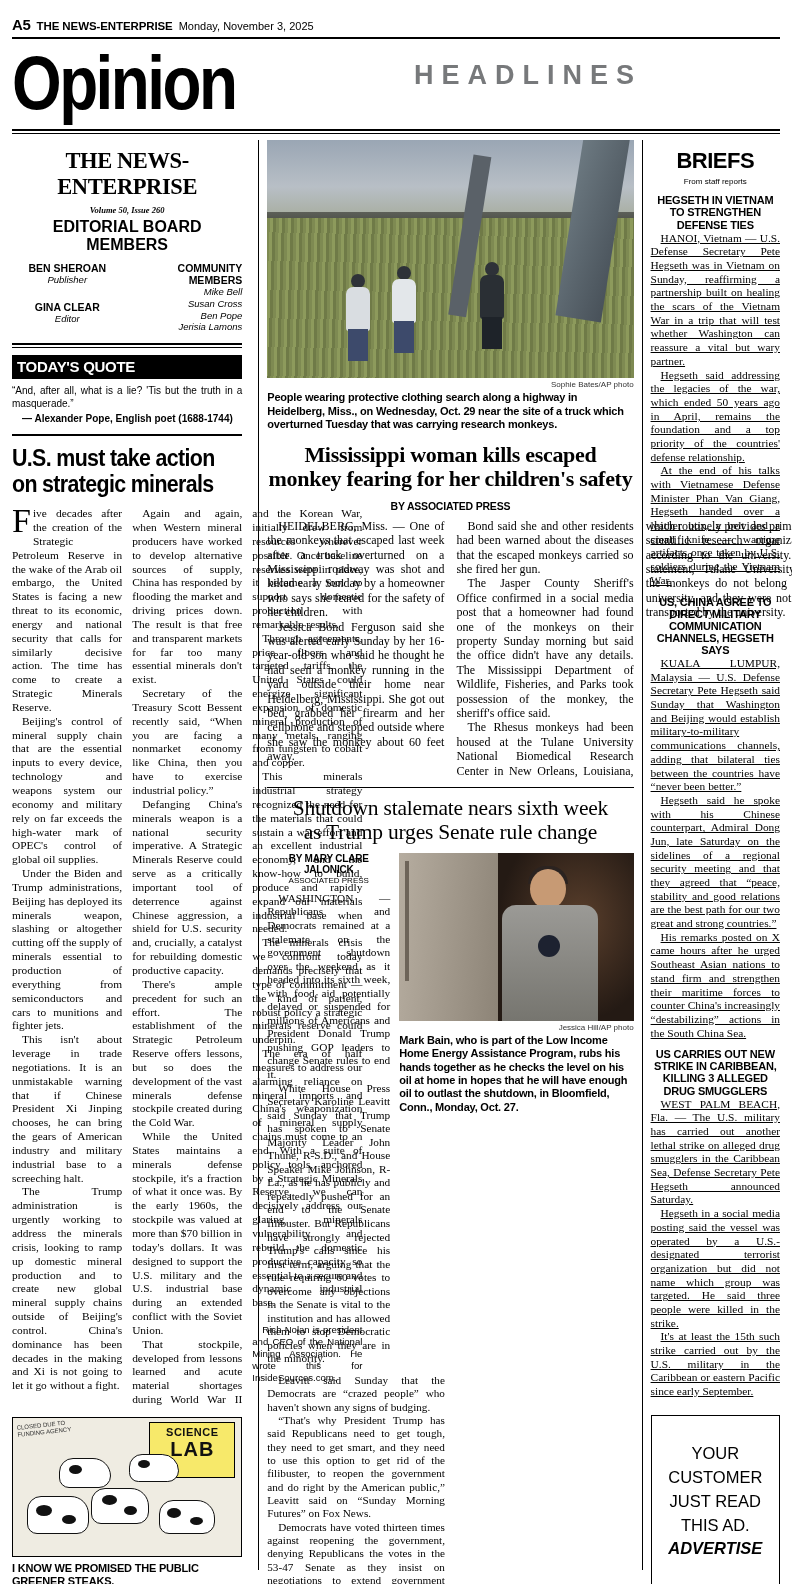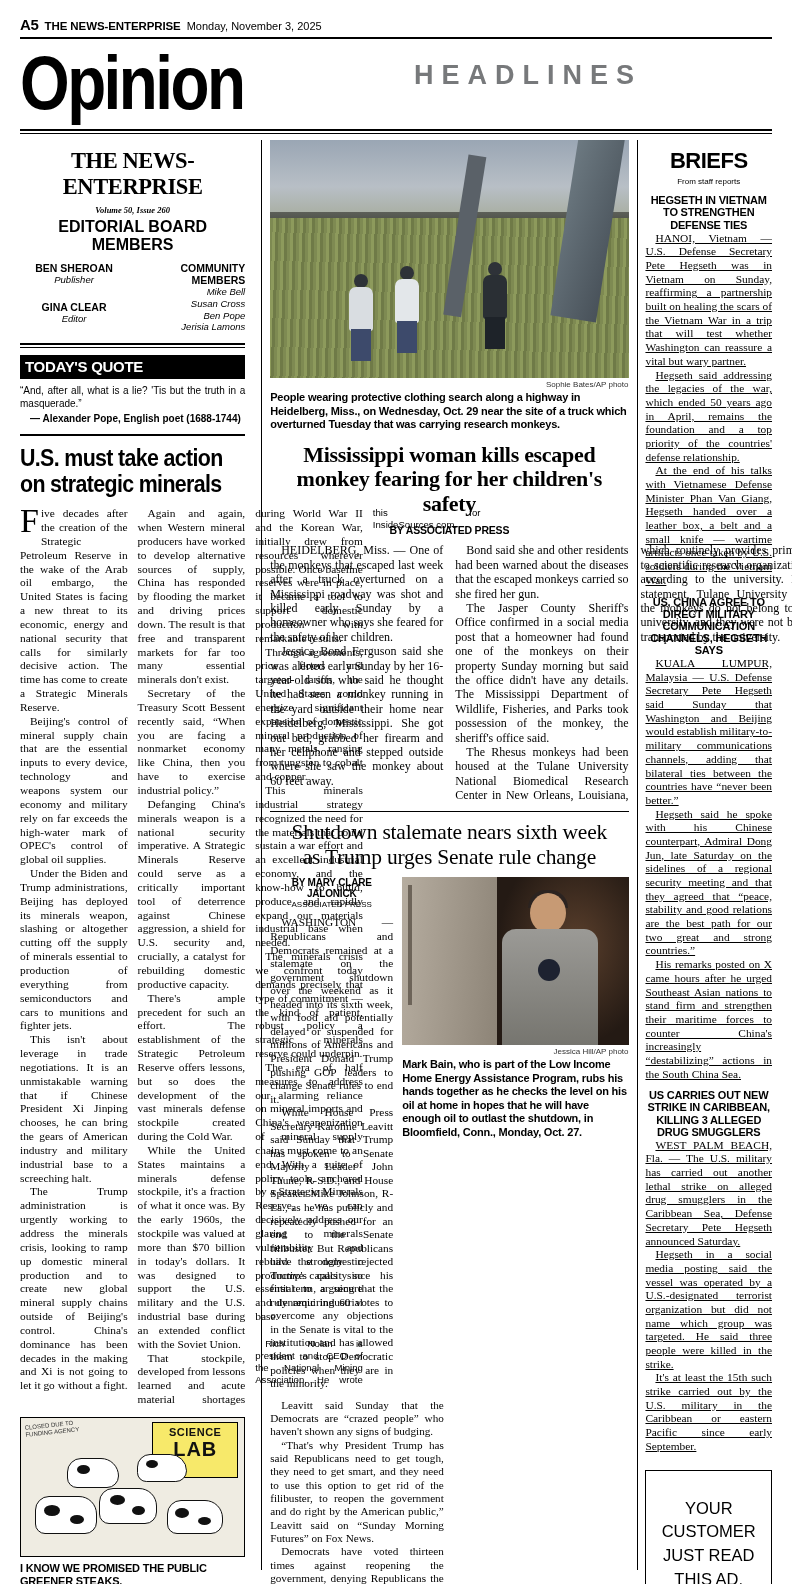--- a/index.html
+++ b/index.html
@@ -3,21 +3,21 @@
 <meta charset="utf-8">
 <style>
   * { box-sizing: border-box; margin: 0; padding: 0; }
   html, body {
     width: 792px; height: 1584px;
     background: #ffffff;
     font-family: "Liberation Serif", serif;
     color: #000;
     overflow: hidden;
   }
-  .page { position: relative; width: 792px; height: 1584px; padding: 0 20px; }
+  .page { position: relative; width: 792px; height: 1584px; padding: 0 12px; }
 
   
   .folio {
     display: flex; align-items: baseline; gap: 6px;
     padding-top: 16px; padding-bottom: 4px;
     font-family: "Liberation Sans", sans-serif;
   }
   .folio-page { font-size: 15px; font-weight: bold; letter-spacing: -0.3px; }
   .folio-paper { font-size: 11.5px; font-weight: bold; letter-spacing: -0.1px; }
   .folio-date { font-size: 11px; font-weight: normal; }

